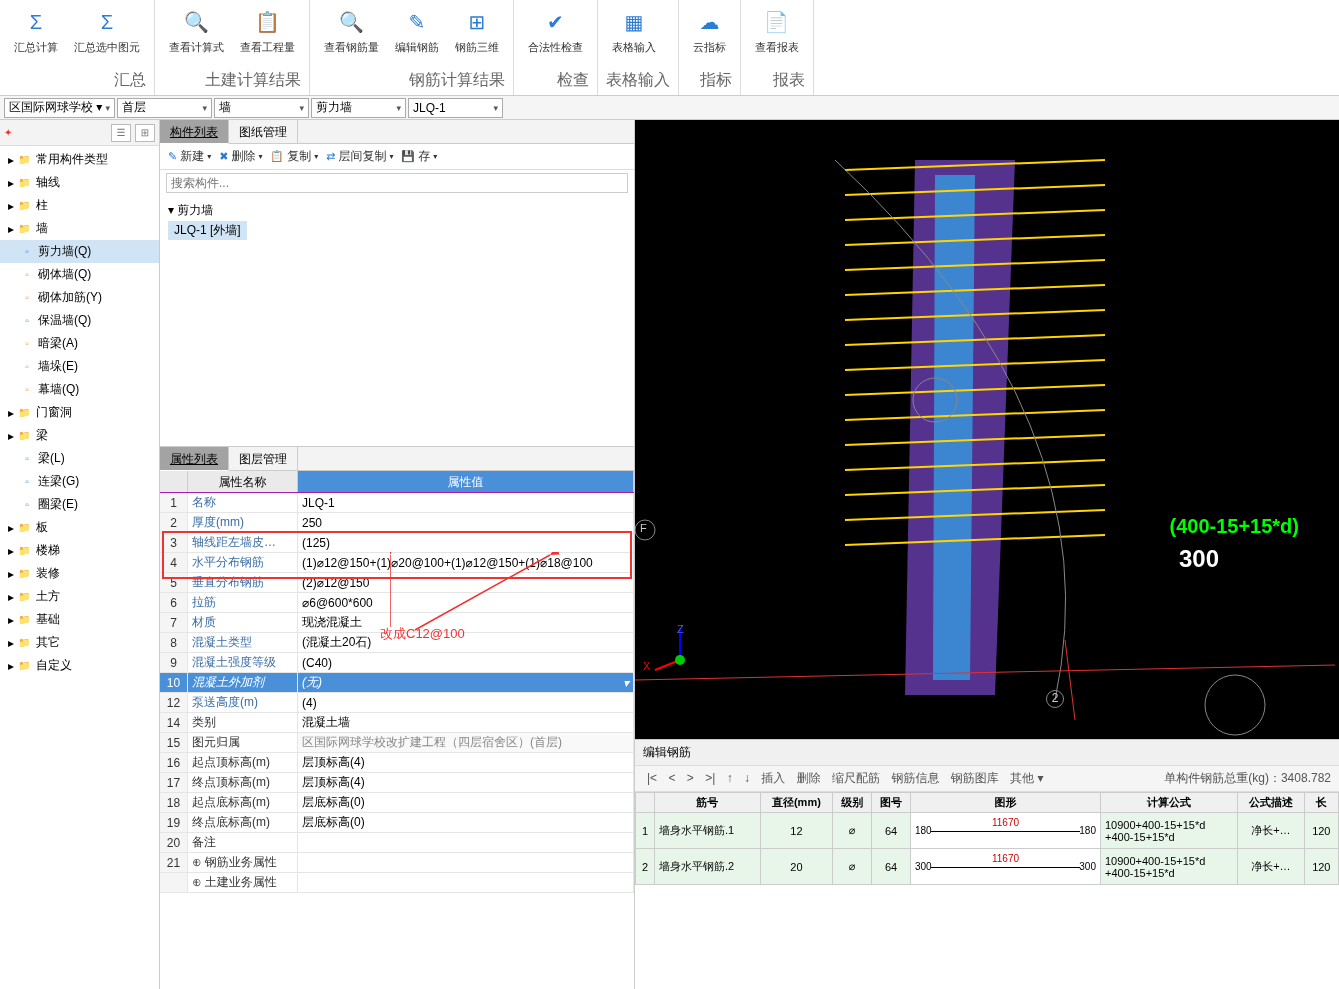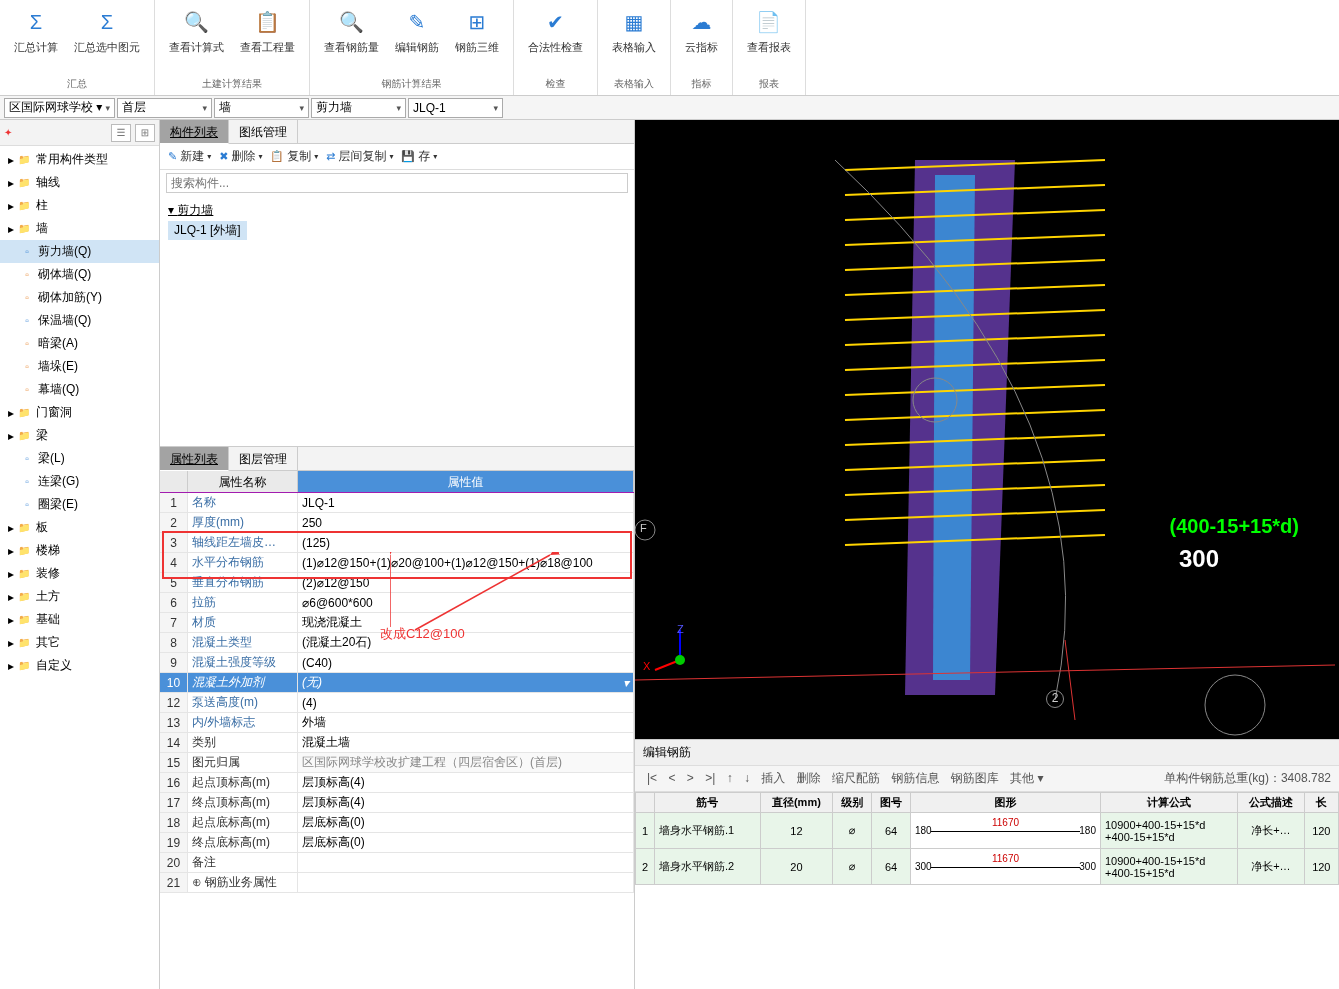--- a/index.html
+++ b/index.html
@@ -4,21 +4,21 @@
 <style>
 * { margin: 0; padding: 0; box-sizing: border-box; font-family: "Microsoft YaHei", Arial, sans-serif; font-size: 12px; }
 body { background: #f0f0f0; overflow: hidden; width: 1339px; height: 989px; }
 
 .ribbon { background: #fff; border-bottom: 1px solid #ccc; height: 96px; display: flex; }
 .ribbon-group { border-right: 1px solid #ddd; padding: 4px 8px; display: flex; flex-direction: column; justify-content: space-between; }
 .ribbon-items { display: flex; gap: 4px; }
 .ribbon-btn { display: flex; flex-direction: column; align-items: center; gap: 2px; padding: 2px 6px; cursor: pointer; }
 .ribbon-icon { width: 32px; height: 32px; display: flex; align-items: center; justify-content: center; font-size: 20px; color: #2b7cd3; }
 .ribbon-label { font-size: 11px; color: #333; white-space: nowrap; }
-.ribbon-group-title { text-align: center; font-size: 10px; color: #666; padding-top: 2px; }
+.ribbon-group-title { text-align: right; font-size: 16px; color: #666; padding-top: 2px; }
 
 .toolbar-row { background: #f5f5f5; border-bottom: 1px solid #ccc; height: 24px; display: flex; align-items: center; padding: 0 4px; gap: 2px; }
 .combo { border: 1px solid #aaa; background: #fff; height: 20px; display: flex; align-items: center; padding: 0 4px; position: relative; }
 .combo::after { content: '▾'; position: absolute; right: 4px; font-size: 9px; color: #555; }
 
 .main { display: flex; height: calc(989px - 96px - 24px); }
 .nav-col { width: 160px; background: #fff; border-right: 1px solid #ccc; }
 .nav-header { height: 26px; background: #f3f3f3; border-bottom: 1px solid #ddd; display: flex; align-items: center; justify-content: flex-end; padding: 0 4px; gap: 4px; }
 .nav-icon { width: 20px; height: 18px; border: 1px solid #bbb; background: #fff; display: flex; align-items: center; justify-content: center; font-size: 10px; color: #777; cursor: pointer; }
 .tree { padding: 2px 0; overflow-y: auto; height: calc(100% - 26px); }
@@ -270,21 +270,21 @@
         <div class="sub-btn">
           <span class="ic">💾</span>
           <span>存</span>
           <span style="font-size:8px;">▾</span>
         </div>
       </div>
     <div class="search-row">
       <input class="search-input" placeholder="搜索构件..." style="">
     </div>
     <div class="member-tree">
-      <div class="member-node" style="padding-left:0;text-decoration:underline;">▾ <span>剪力墙</span></div>
+      <div class="member-node" style="padding-left:0;">▾ <span>剪力墙</span></div>
       <div class="member-node sel">JLQ-1 [外墙]</div>
     </div>
 
     <div class="prop-panel">
       <div class="tabs">
         <div class="tab active">属性列表</div>
         <div class="tab">图层管理</div>
       </div>
       <div class="prop-header">
         <div class="prop-th num"></div>
@@ -341,25 +341,20 @@
             <div class="pc num">10</div>
             <div class="pc name ">混凝土外加剂</div>
             <div class="pc val ">(无) <span style="margin-left:auto;">▾</span></div>
           </div>
           <div class="prop-row">
             <div class="pc num">12</div>
             <div class="pc name ">泵送高度(m)</div>
             <div class="pc val ">(4)</div>
           </div>
           <div class="prop-row">
-            <div class="pc num">13</div>
-            <div class="pc name ">内/外墙标志</div>
-            <div class="pc val ">外墙</div>
-          </div>
-          <div class="prop-row">
             <div class="pc num">14</div>
             <div class="pc name black">类别</div>
             <div class="pc val ">混凝土墙</div>
           </div>
           <div class="prop-row">
             <div class="pc num">15</div>
             <div class="pc name black">图元归属</div>
             <div class="pc val gray">区国际网球学校改扩建工程（四层宿舍区）(首层)</div>
           </div>
           <div class="prop-row">
@@ -383,20 +378,25 @@
             <div class="pc val ">层底标高(0)</div>
           </div>
           <div class="prop-row">
             <div class="pc num">20</div>
             <div class="pc name black">备注</div>
             <div class="pc val "></div>
           </div>
           <div class="prop-row">
             <div class="pc num">21</div>
             <div class="pc name black">⊕ 钢筋业务属性</div>
+            <div class="pc val "></div>
+          </div>
+          <div class="prop-row">
+            <div class="pc num"></div>
+            <div class="pc name black">⊕ 土建业务属性</div>
             <div class="pc val "></div>
           </div>
         </div>
 
       <div class="highlight-box" style="top:84px;left:2px;right:2px;height:48px;"></div>
       <svg class="anno-arrow" style="top:105px;left:230px;" width="370" height="100">
         <defs>
             <marker id="ah" markerWidth="8" markerHeight="8" refX="6" refY="3" orient="auto">
               <path d="M0,0 L6,3 L0,6 Z" fill="#e33"></path>
             </marker>

